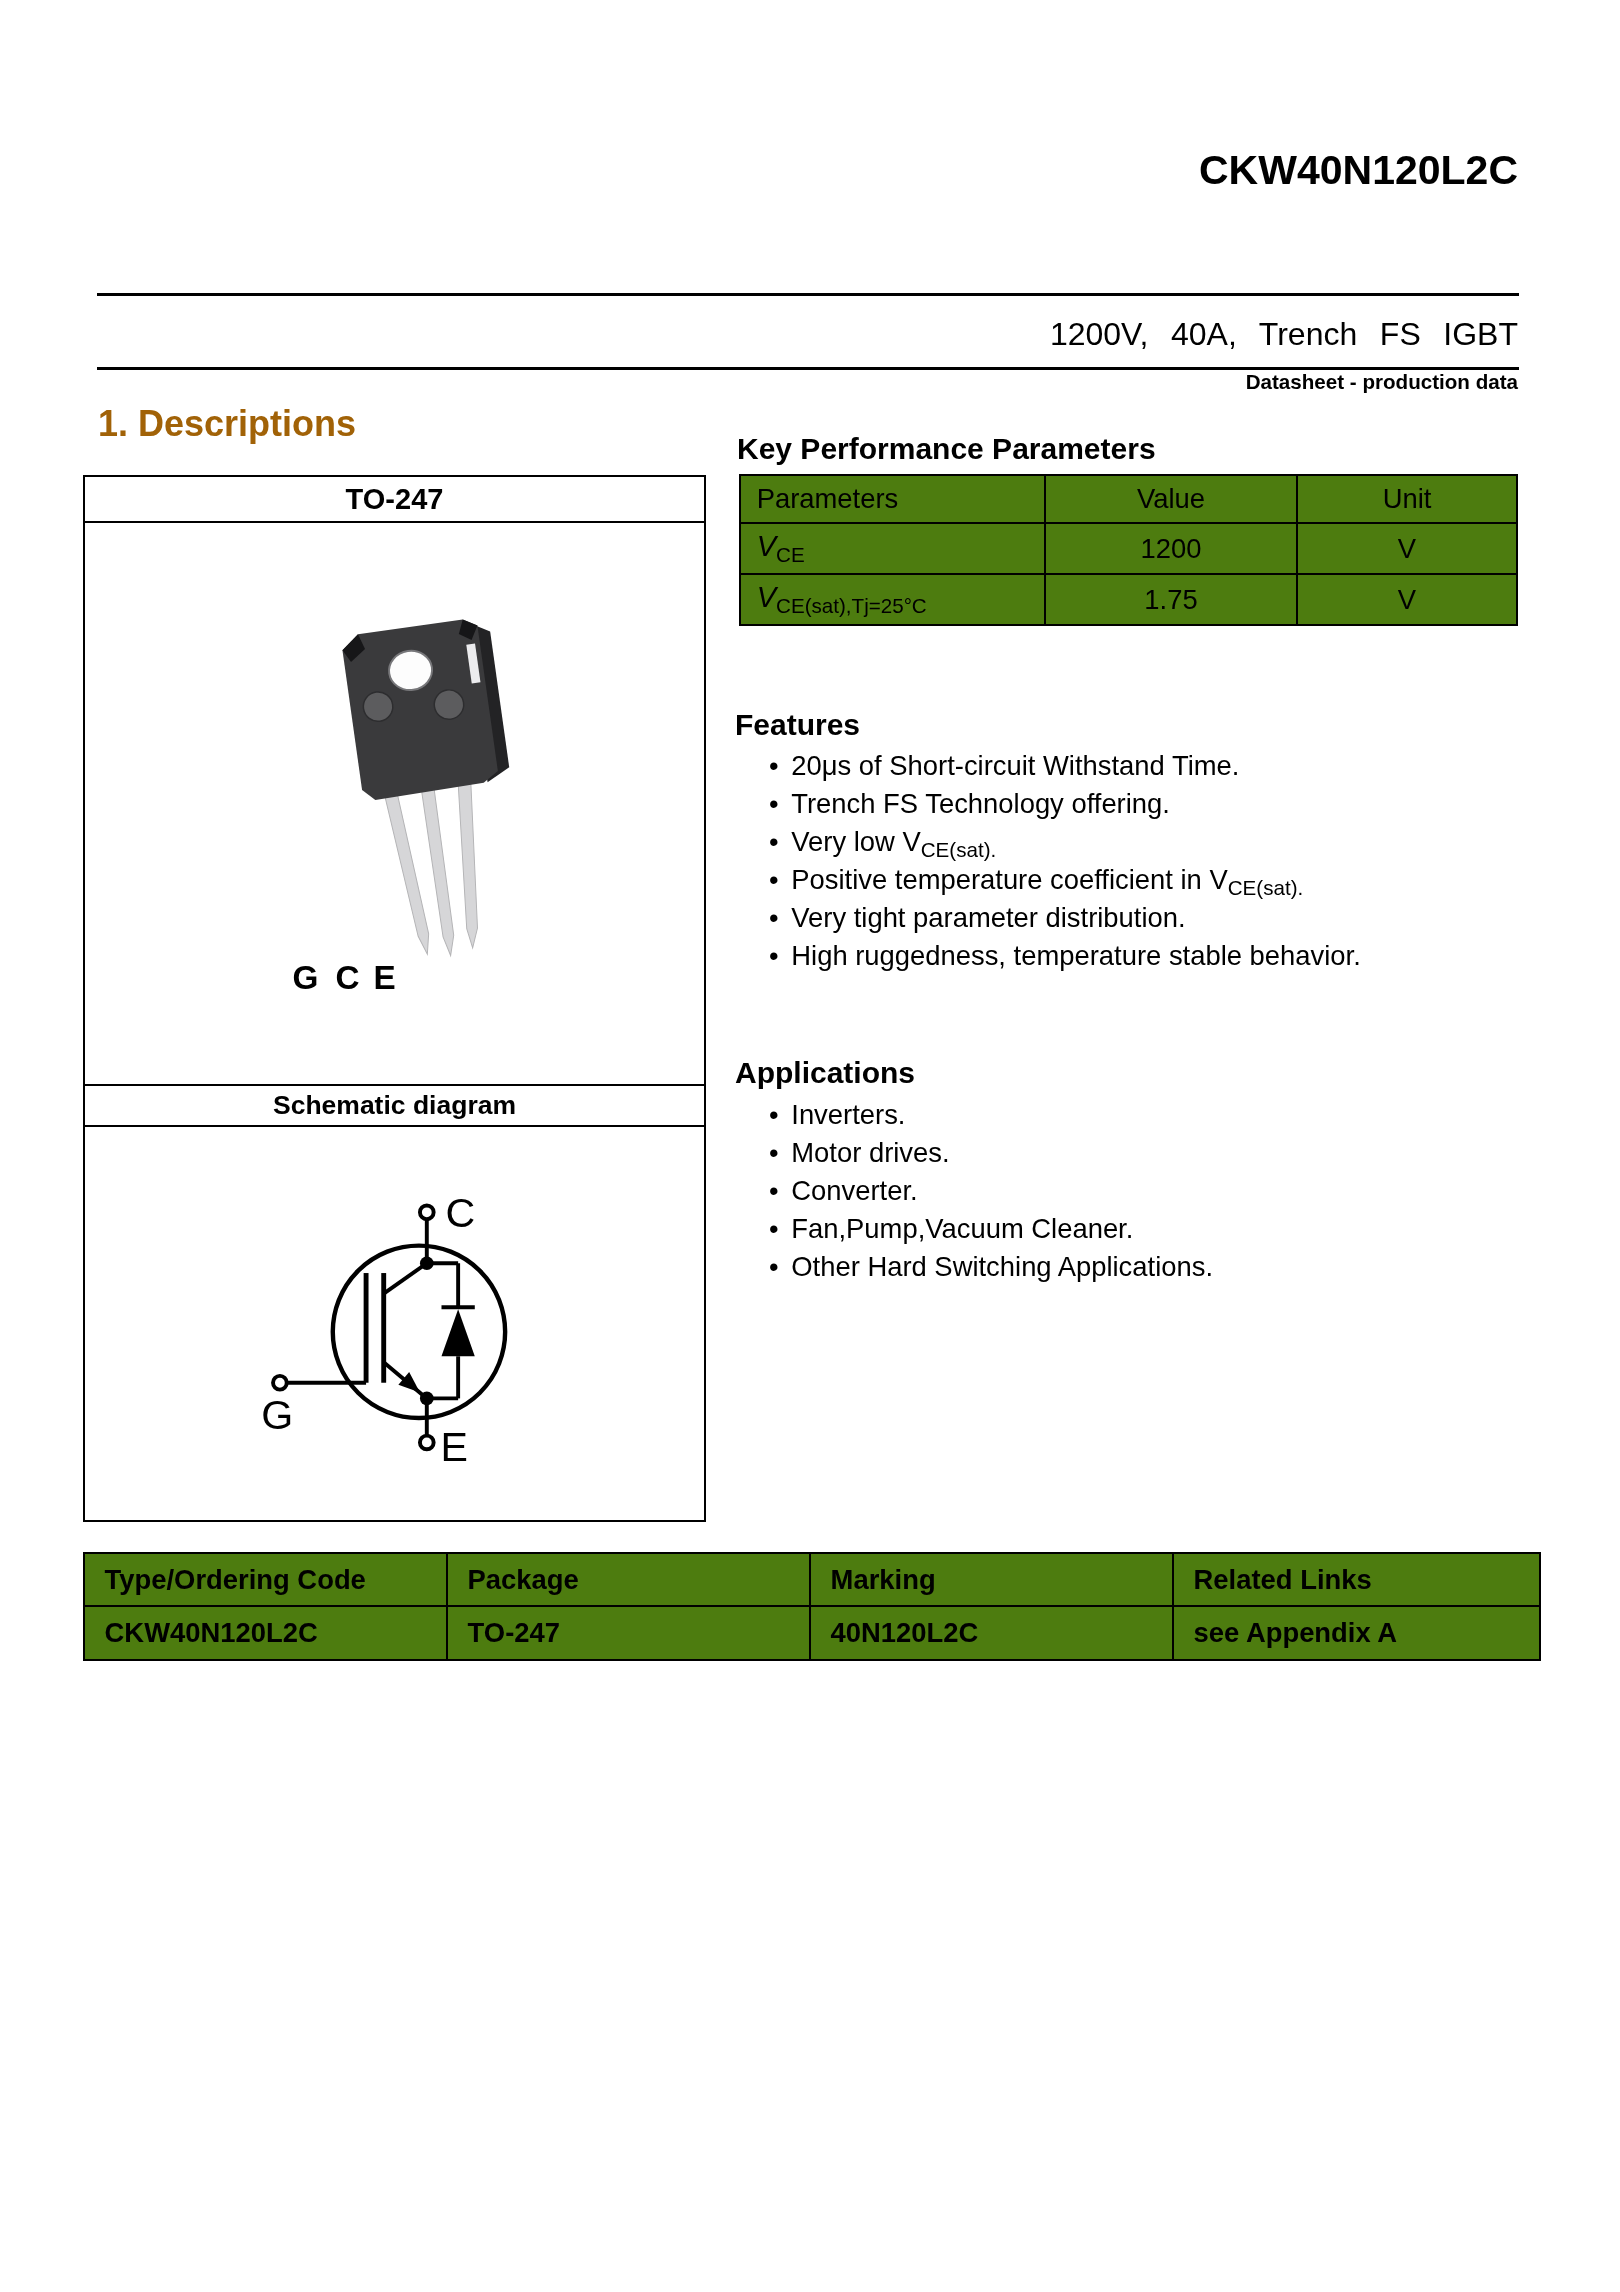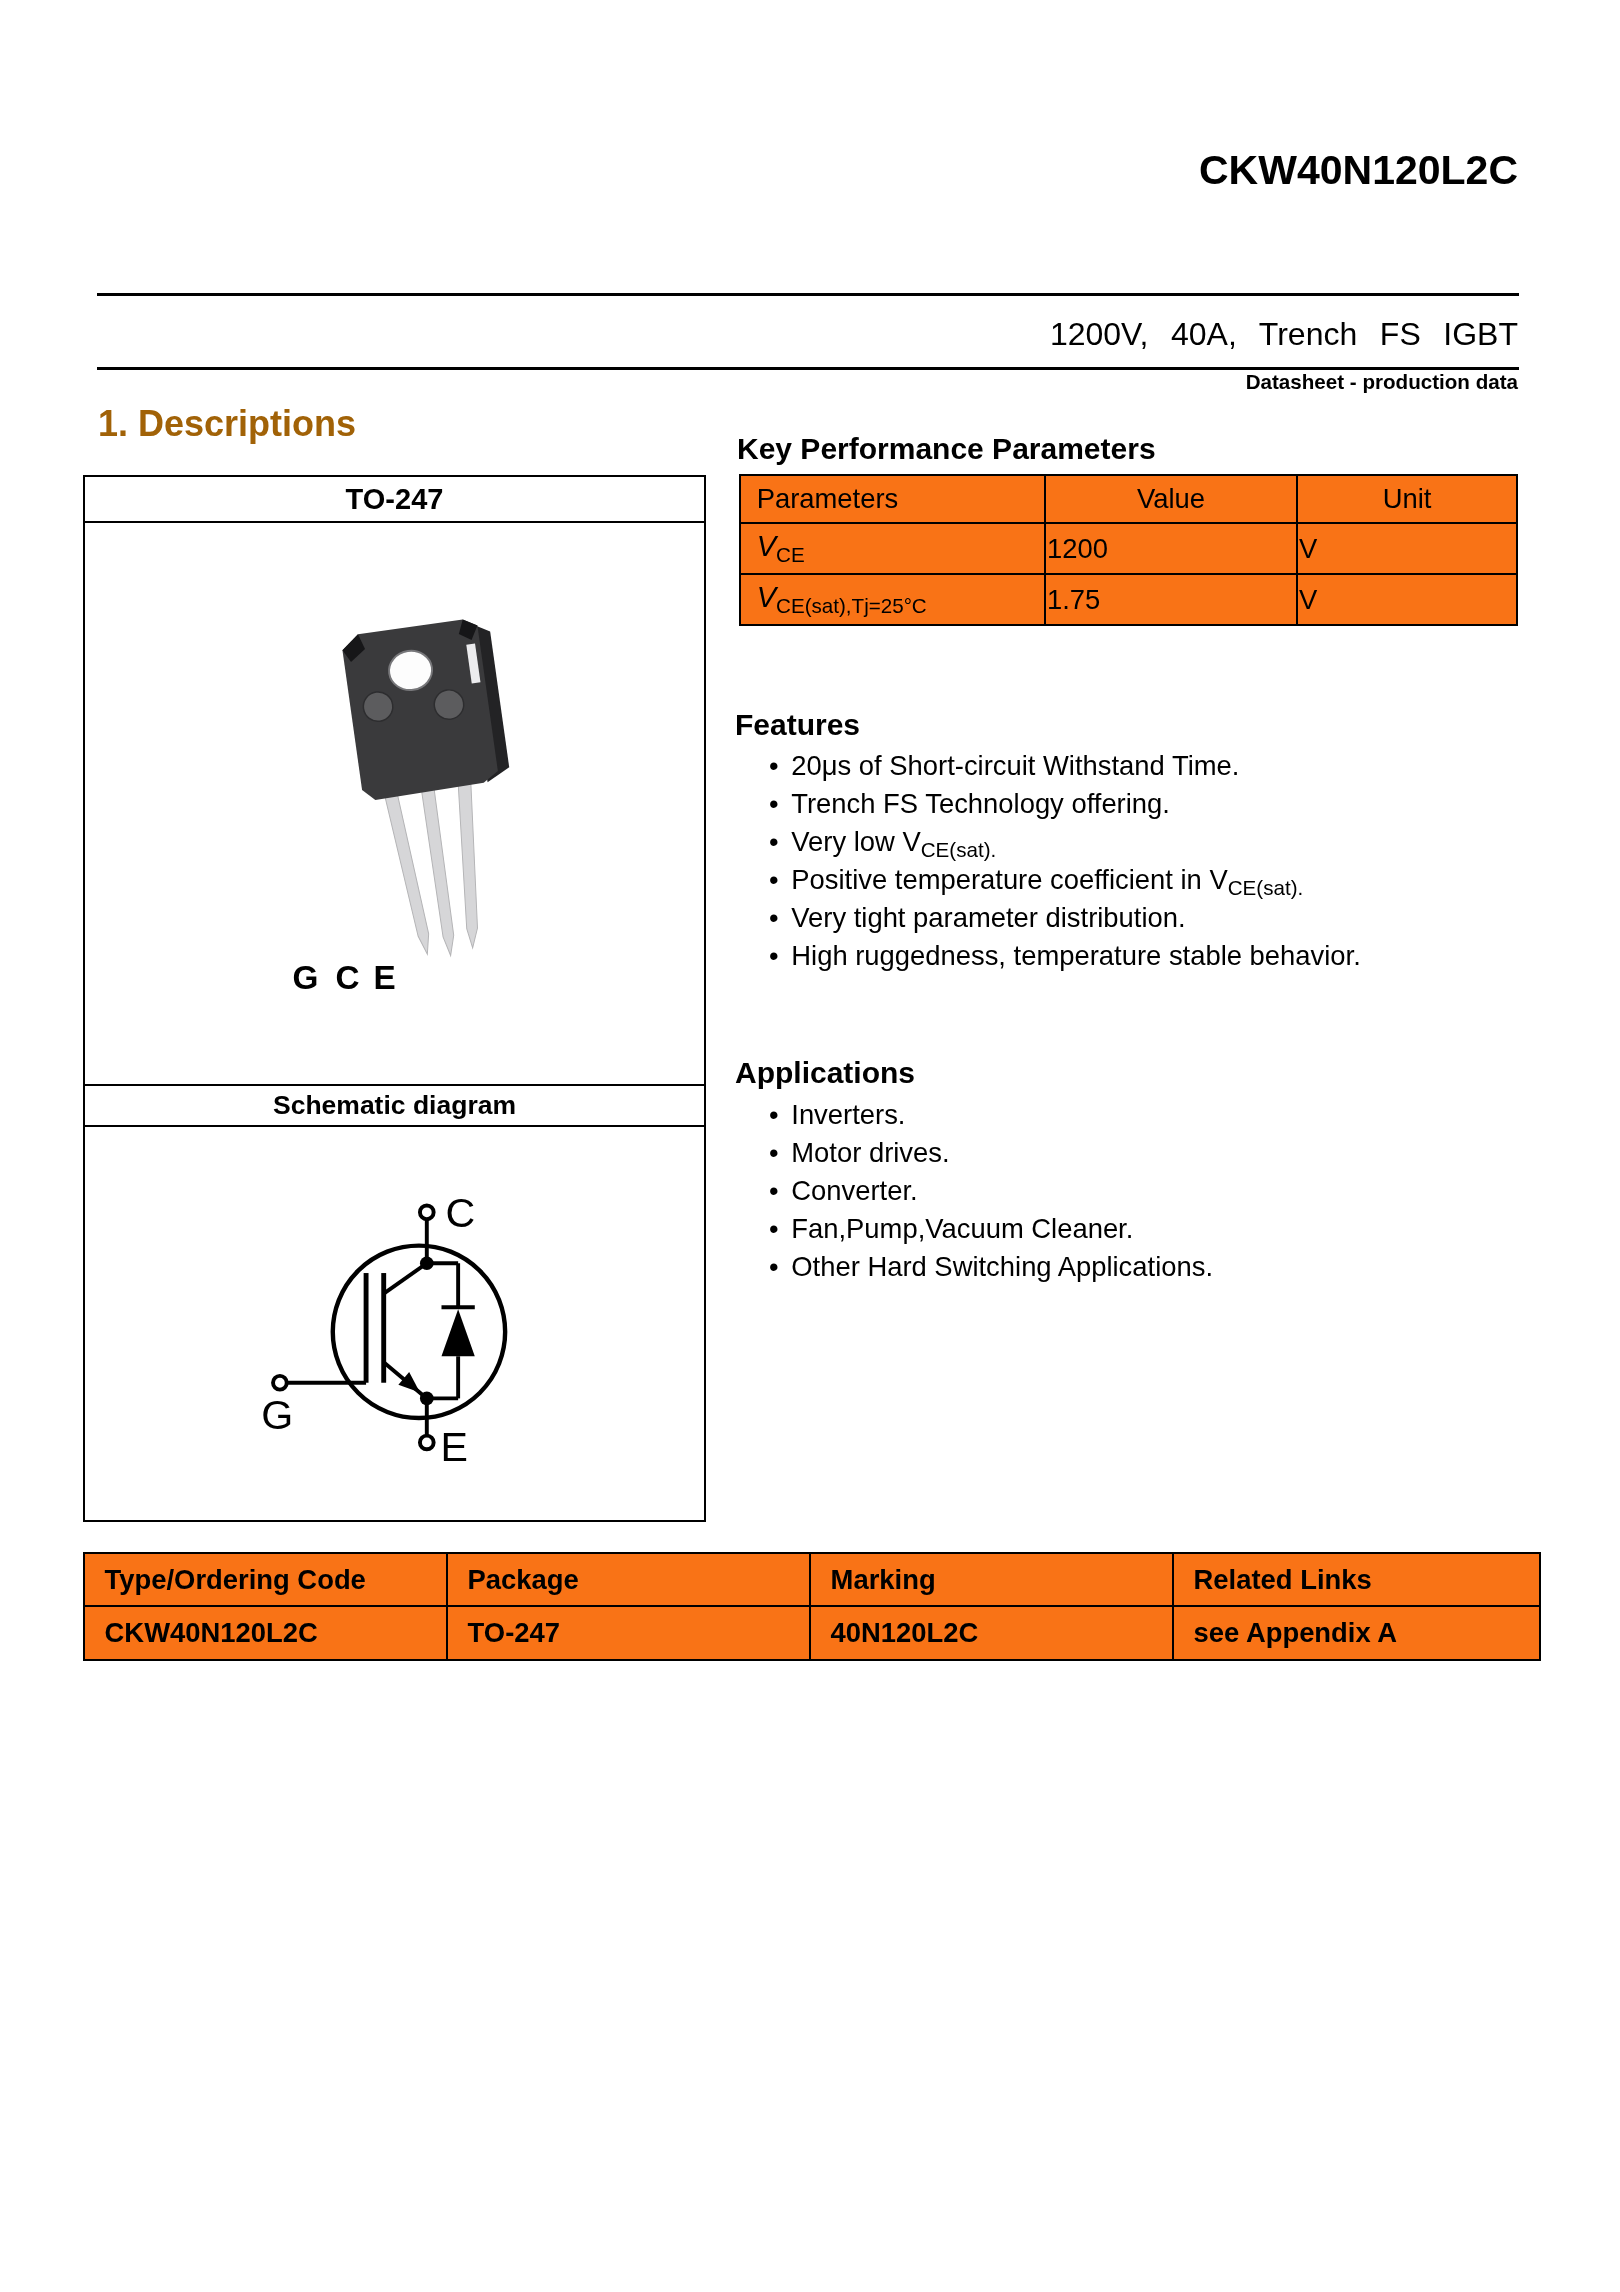--- a/index.html
+++ b/index.html
@@ -29,27 +29,27 @@
   }
   .pkg-illu-wrap { height:561px; position:relative; }
   .schem-header {
     height:39px; line-height:39px; border-top:2.9px solid #000; border-bottom:2.9px solid #000;
     text-align:center; font-size:26.5px; font-weight:bold;
   }
   .schem-wrap { height:391px; position:relative; }
 
   
   .kpp-title { left:737px; top:432px; font-size:30px; font-weight:bold; }
-  table.dtable { border-collapse:collapse; table-layout:fixed; border:2.9px solid #000; background:#f97316; }
+  table.dtable { border-collapse:collapse; table-layout:fixed; border:2.9px solid #000; background:#4d7c0f; }
   table.dtable td, table.dtable th { border:2px solid #000; font-size:27.4px; font-weight:normal; overflow:hidden; }
   table.kpp { left:739px; top:474px; width:776px; }
   table.kpp tr.hrow th { border-bottom:2.9px solid #000; height:44px; }
   table.kpp td { height:47px; }
   td.pname, th.pname { text-align:left; padding-left:15.7px; }
-  td.cval { }
+  td.cval { text-align:center; }
   .sym { font-style:italic; font-size:29px; }
   sub.ssub { font-size:20.6px; line-height:1; }
 
   .h2 { font-size:30px; font-weight:bold; }
   .features-title { left:735px; top:708px; }
   .blist { left:769px; font-size:27.4px; }
   .features-list { top:750px; }
   .apps-list { top:1099px; }
   .bitem { height:38px; white-space:nowrap; }
   .bdot { margin-right:12.7px; }

